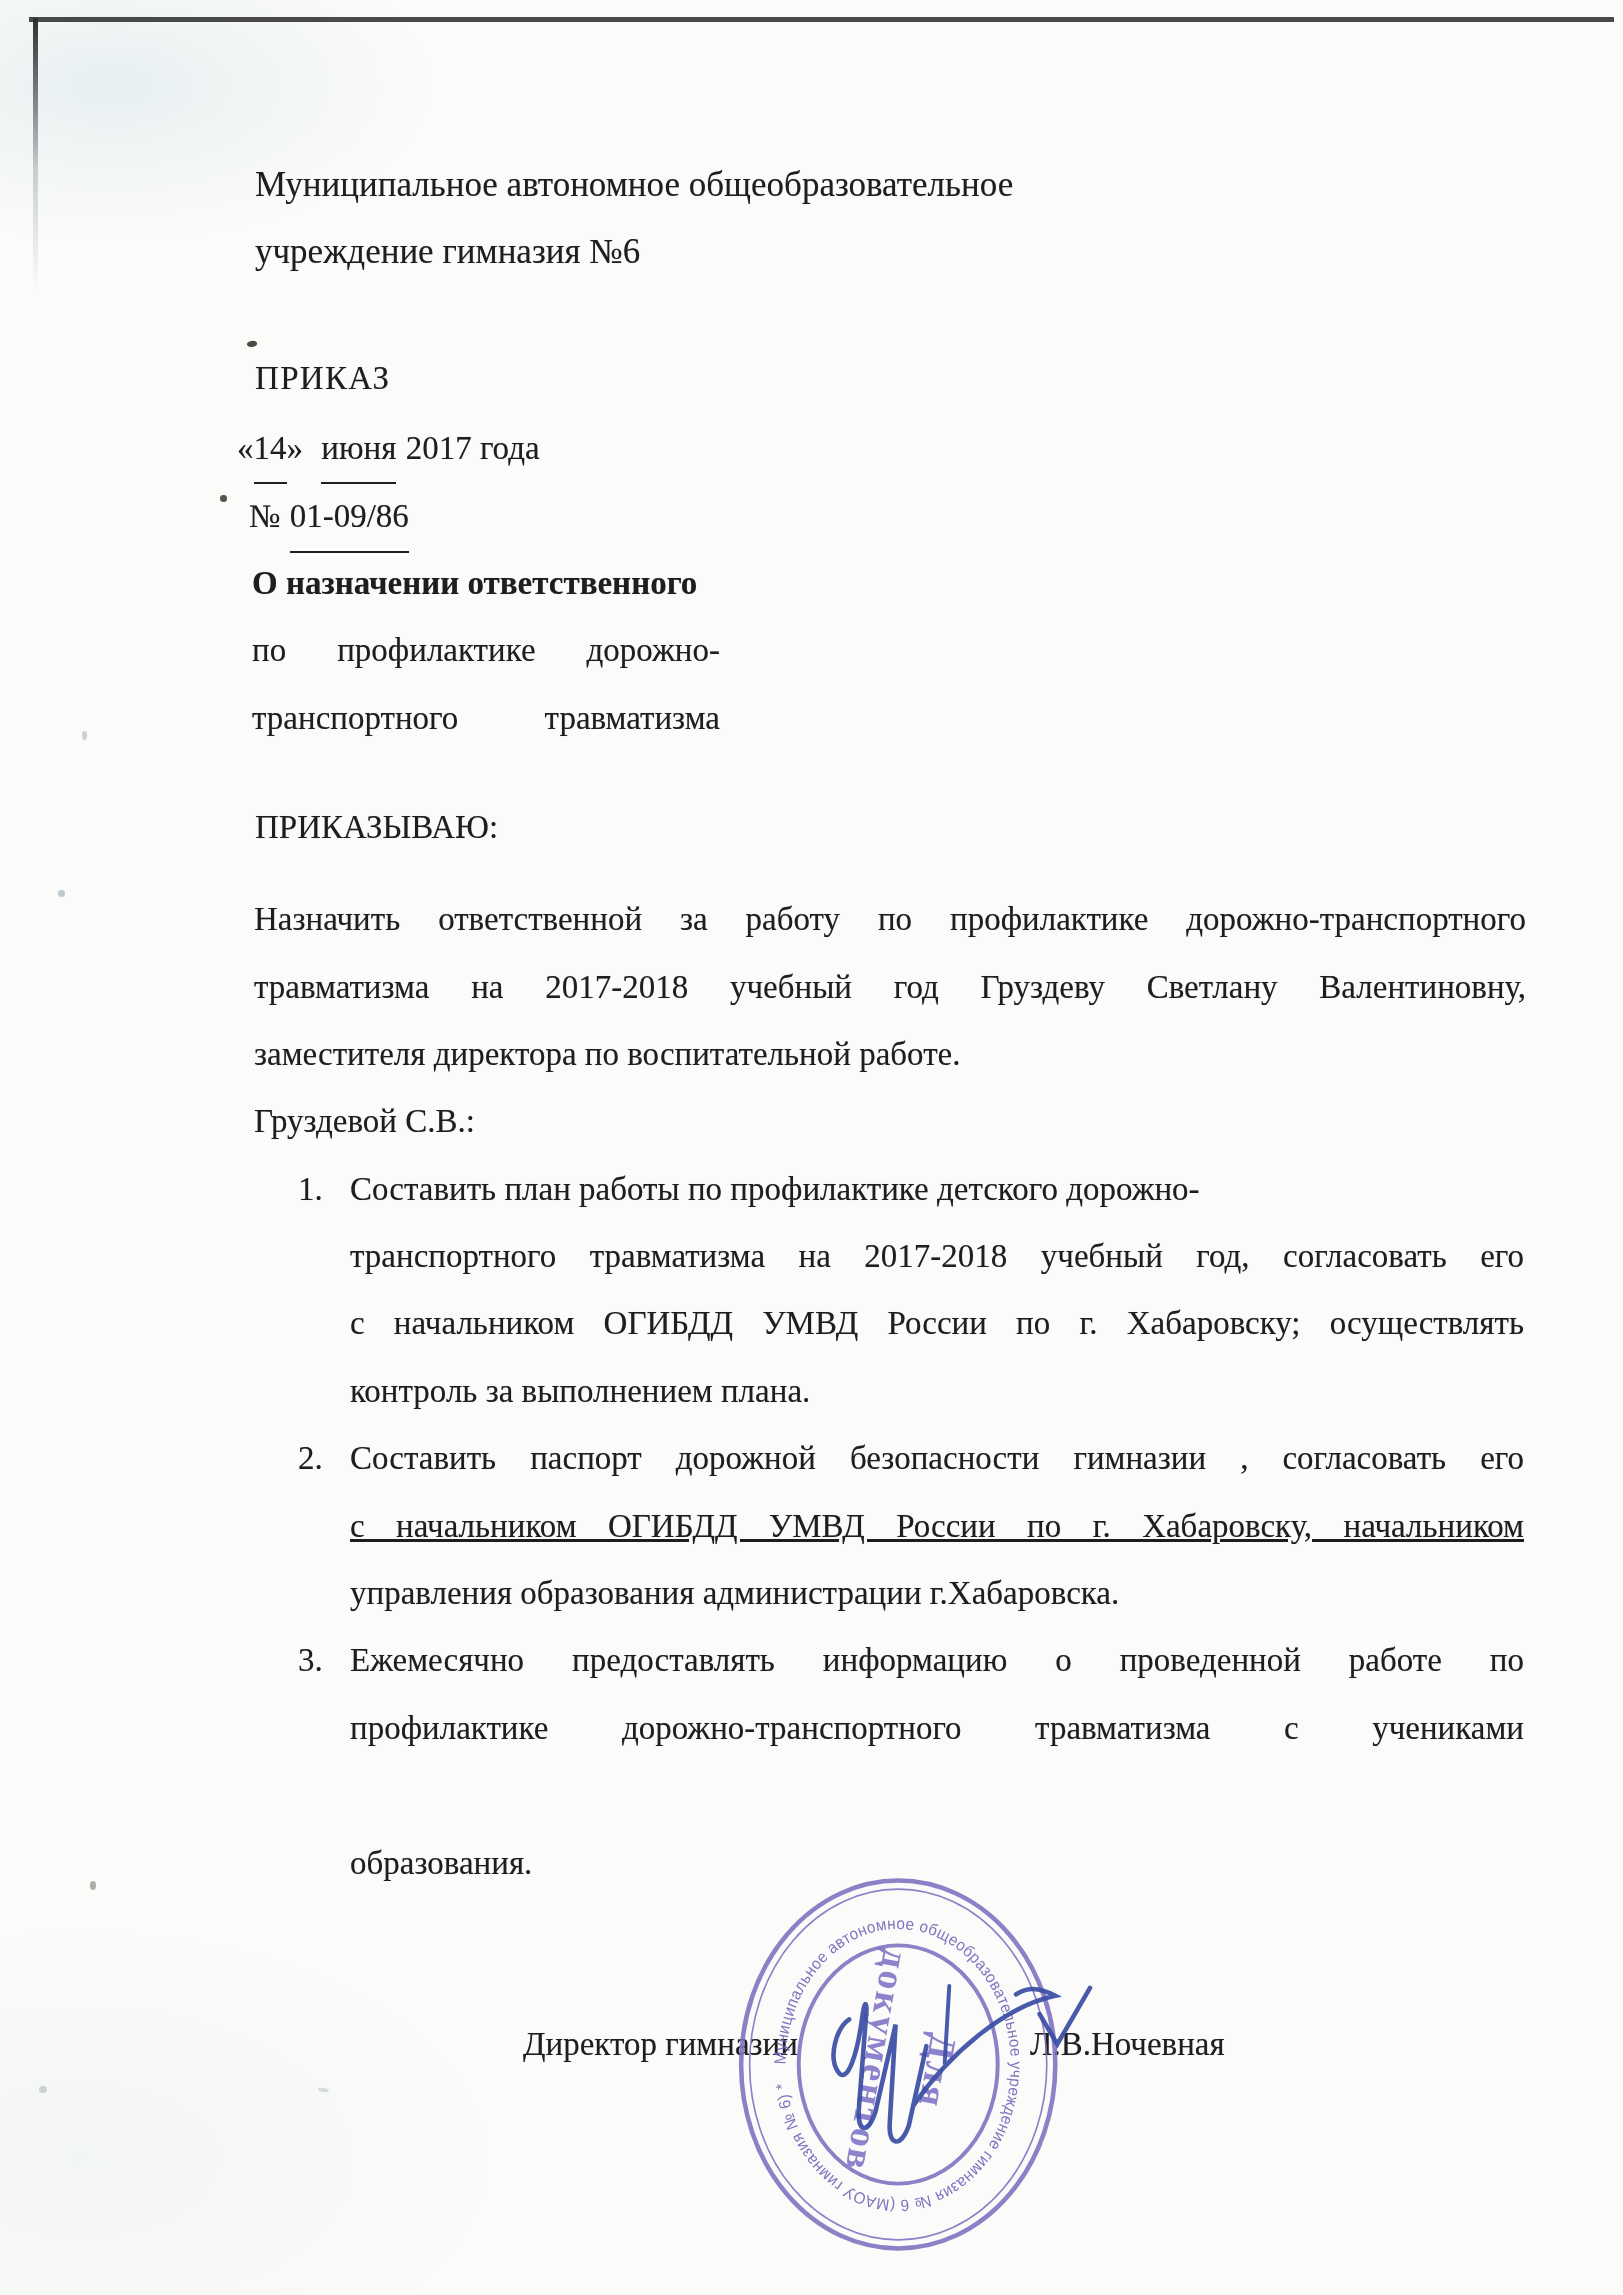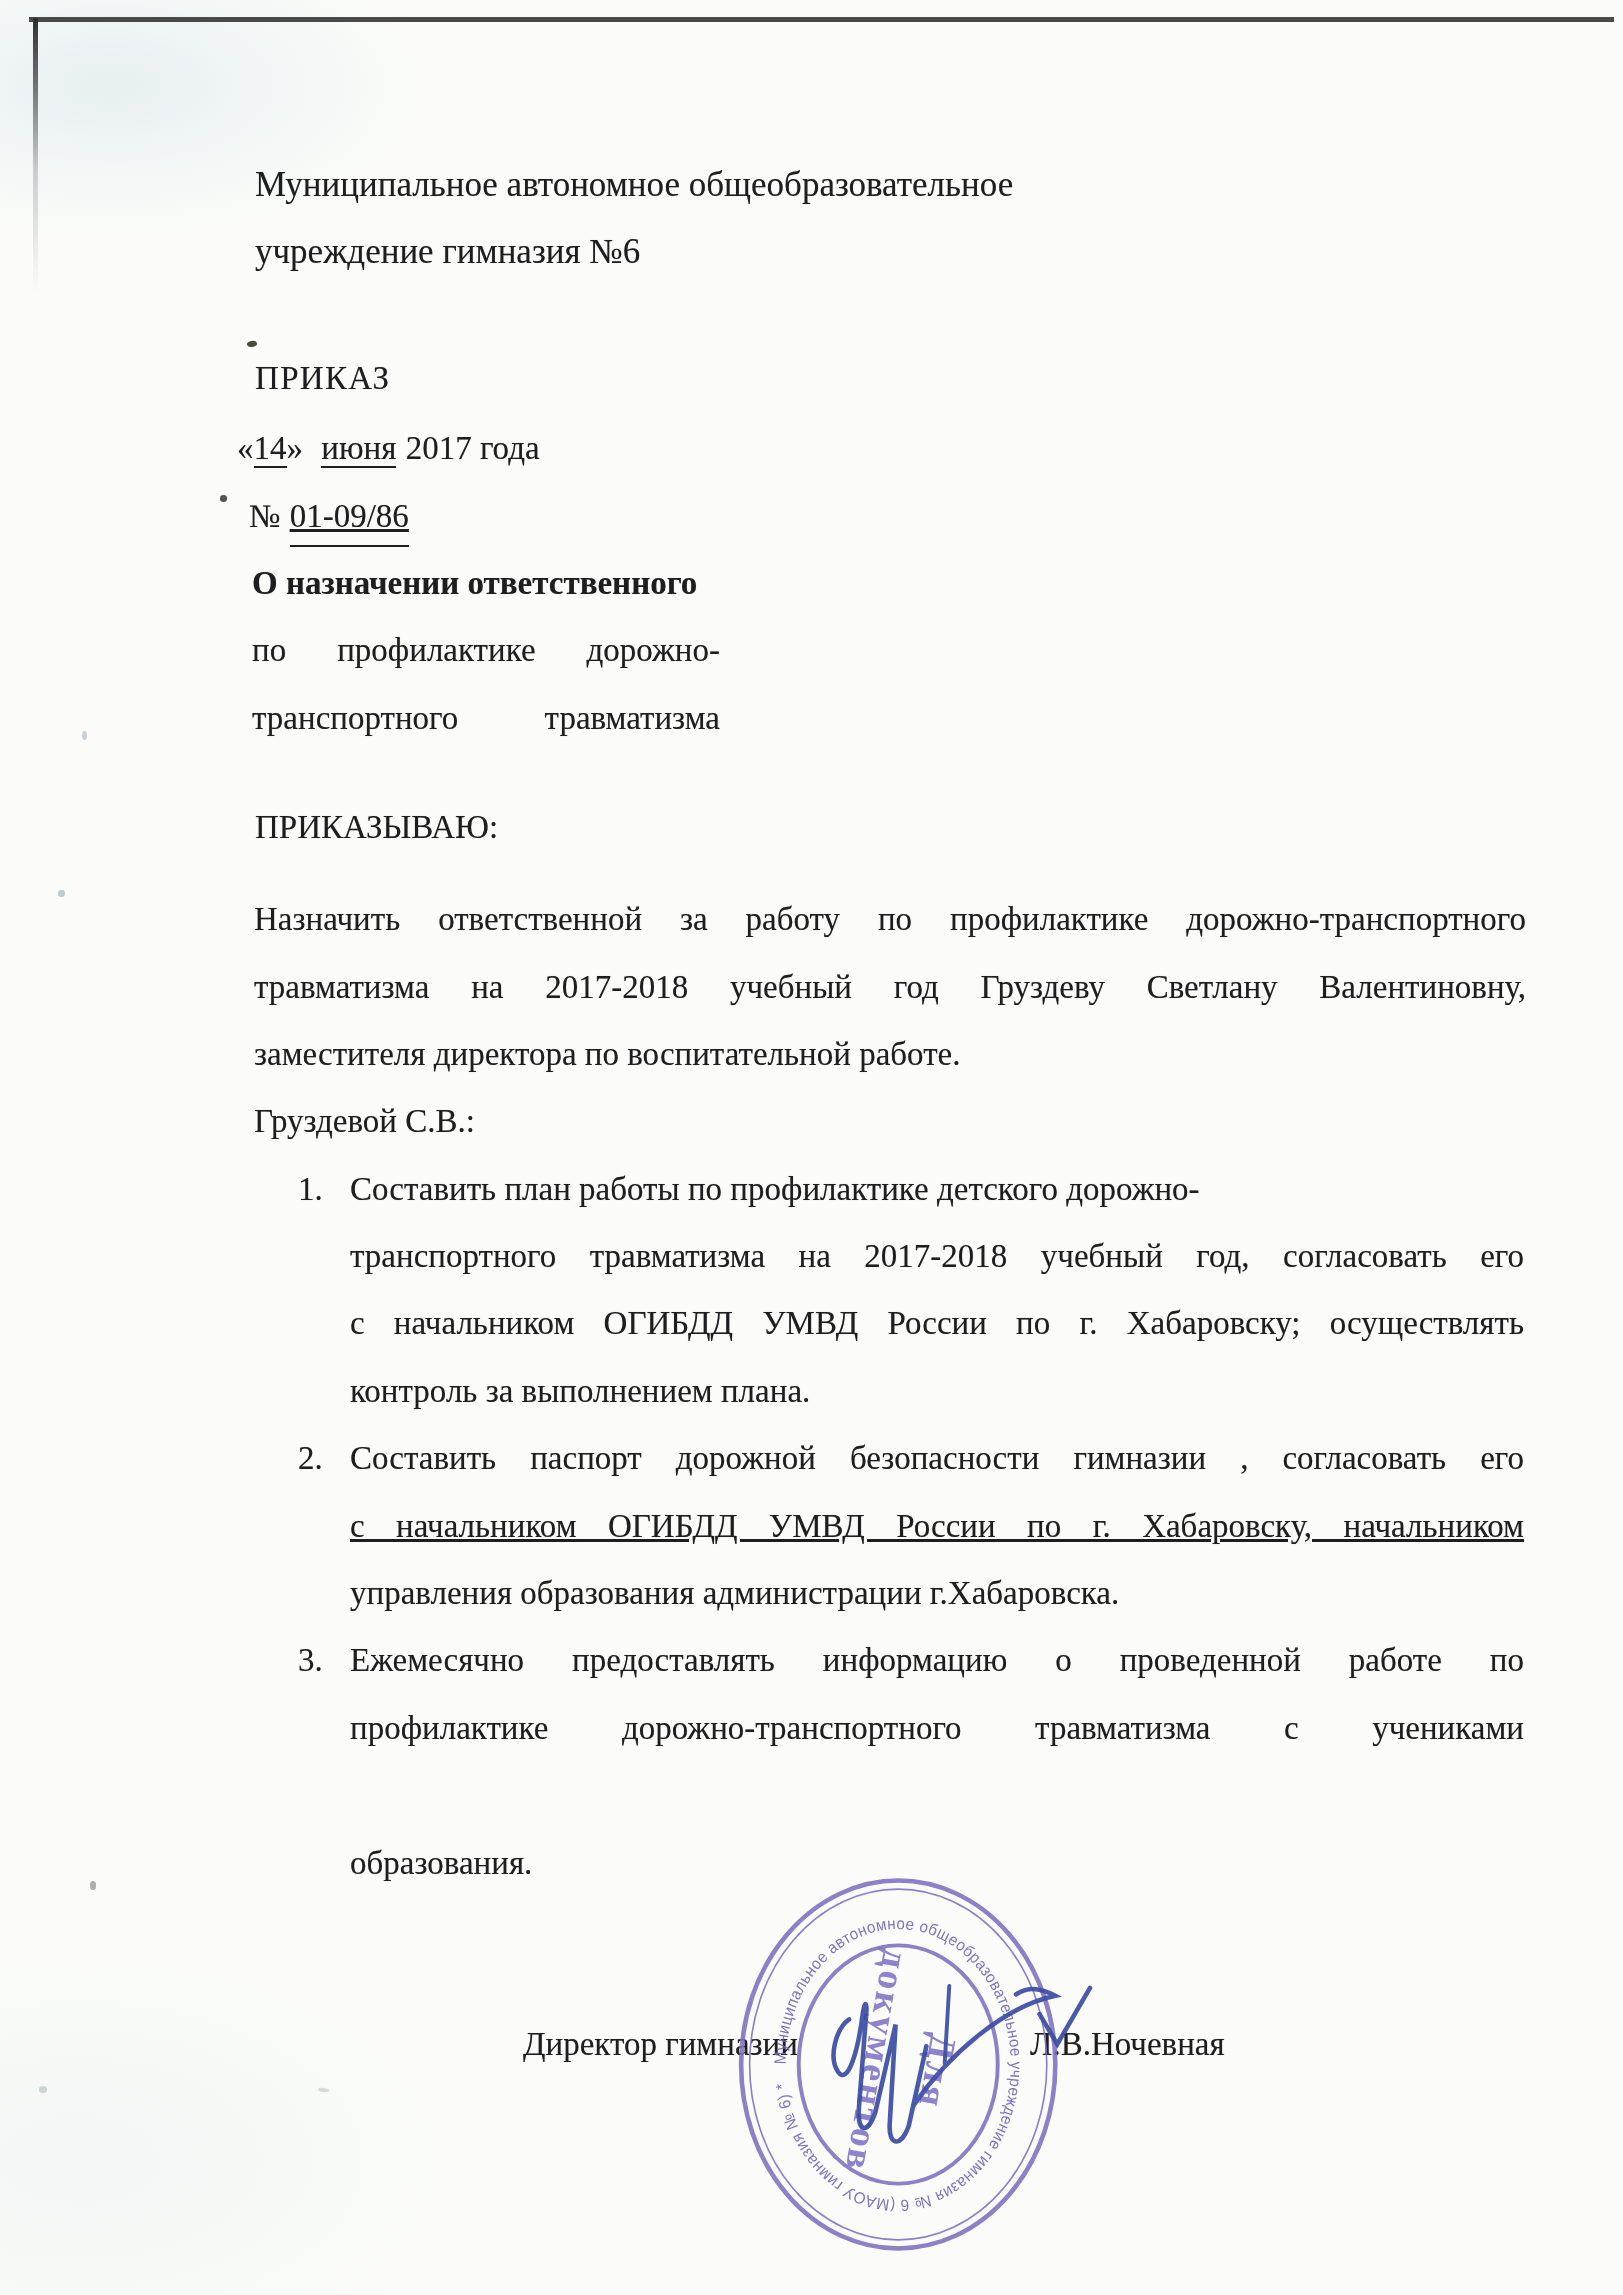--- a/index.html
+++ b/index.html
@@ -24,21 +24,21 @@
     white-space:nowrap;
   }
   .stretch{
     white-space:normal;
     text-align:justify;
     -moz-text-align-last:justify;
     text-align-last:justify;
   }
   .center{text-align:left;}
   .title{font-size:35px;}
-  .u{border-bottom:2.6px solid #1f1f22;padding-bottom:0;}
+  .u{border-bottom:2.6px solid #1f1f22;padding-bottom:16px;}
   .gap{display:inline-block;width:18.3px;}
   .gap-s{display:inline-block;width:9.2px;}
   .speck{position:absolute;border-radius:50%;}
   svg{position:absolute;overflow:visible;}
   .stamp-ring-text{
     font-family:"Liberation Sans", sans-serif;
     font-size:25px;letter-spacing:.5px;
   }
   .stamp-center{
     font-family:"Liberation Serif", serif;
@@ -56,21 +56,21 @@
   <div class="line title center" style="left:255px;top:164px;width:1272px;">Муниципальное автономное общеобразовательное</div>
   <div class="line title center" style="left:255px;top:231px;width:1272px;">учреждение гимназия №6</div>
 
   <div class="line center" style="left:255px;top:357px;width:1272px;letter-spacing:1.3px;">ПРИКАЗ</div>
 
   <div class="line" style="left:237px;top:427px;">
     <span>«</span><span class="u">14</span><span>»</span><span class="gap"></span><span class="u">июня</span><span class="gap-s"></span><span>2017 года</span>
   </div>
 
   <div class="line" style="left:249px;top:495px;">
-    <span>№</span><span class="gap-s"></span><span class="u" style="padding-bottom:11px;text-decoration:underline;">01-09/86</span>
+    <span>№</span><span class="gap-s"></span><span class="u" style="padding-bottom:17px;">01-09/86</span>
   </div>
 
   <div class="line" style="left:252px;top:562px;font-weight:bold;">О назначении ответственного</div>
   <div class="line stretch" style="left:252px;top:629px;width:468px;">по профилактике дорожно-</div>
   <div class="line stretch" style="left:252px;top:697px;width:468px;">транспортного травматизма</div>
 
   <div class="line center" style="left:255px;top:806px;width:1272px;">ПРИКАЗЫВАЮ:</div>
 
   <div class="line stretch" style="left:254px;top:898px;width:1272px;">Назначить ответственной за работу по профилактике дорожно-транспортного</div>
   <div class="line stretch" style="left:254px;top:966px;width:1272px;">травматизма на 2017-2018 учебный год Груздеву Светлану Валентиновну,</div>

